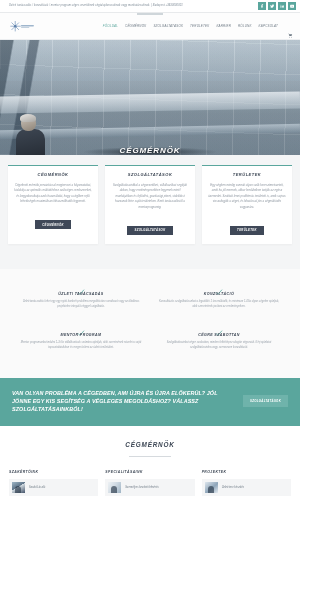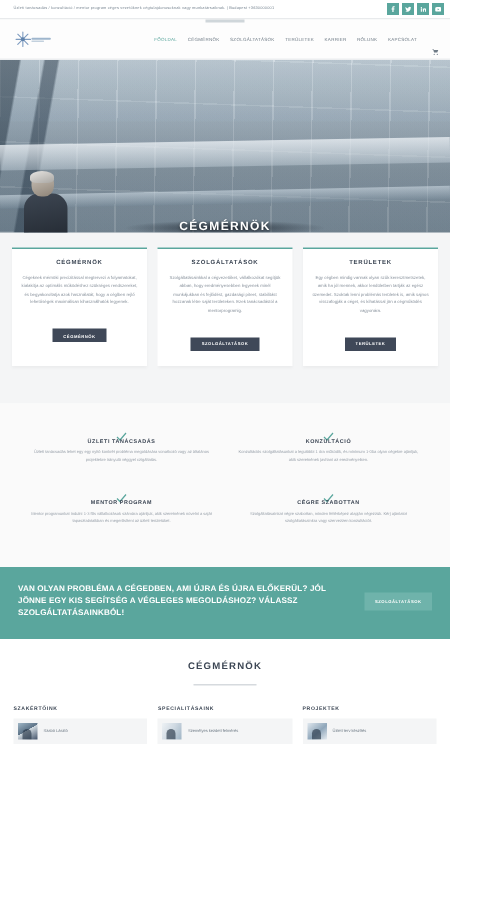--- a/index.html
+++ b/index.html
@@ -2,21 +2,21 @@
 <html><head>
 <meta charset="utf-8">
 <style>
   * { box-sizing: border-box; margin: 0; padding: 0; }
   html, body {
     width: 300px; height: 600px;
     font-family: "Liberation Sans", sans-serif;
     background: #ffffff;
     overflow: hidden;
   }
-  .page { width: 300px; height: 556px; position: relative; overflow: hidden; }
+  .page { width: 300px; height: 556px; position: relative; overflow: hidden; font-style: italic; }
 
   
   .topbar {
     height: 13px;
     background: #ffffff;
     border-bottom: 1px solid #e8eaec;
     display: flex; align-items: center;
     padding: 0 4px 0 9px;
   }
   .topbar-text {

